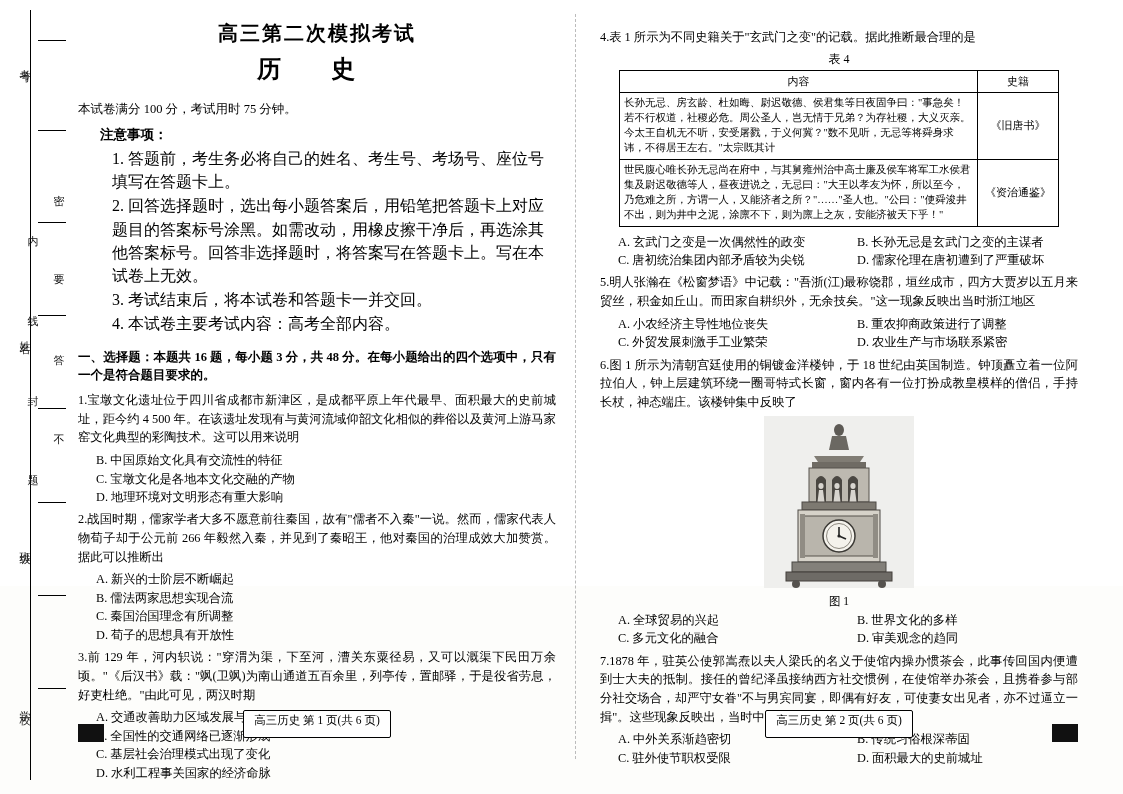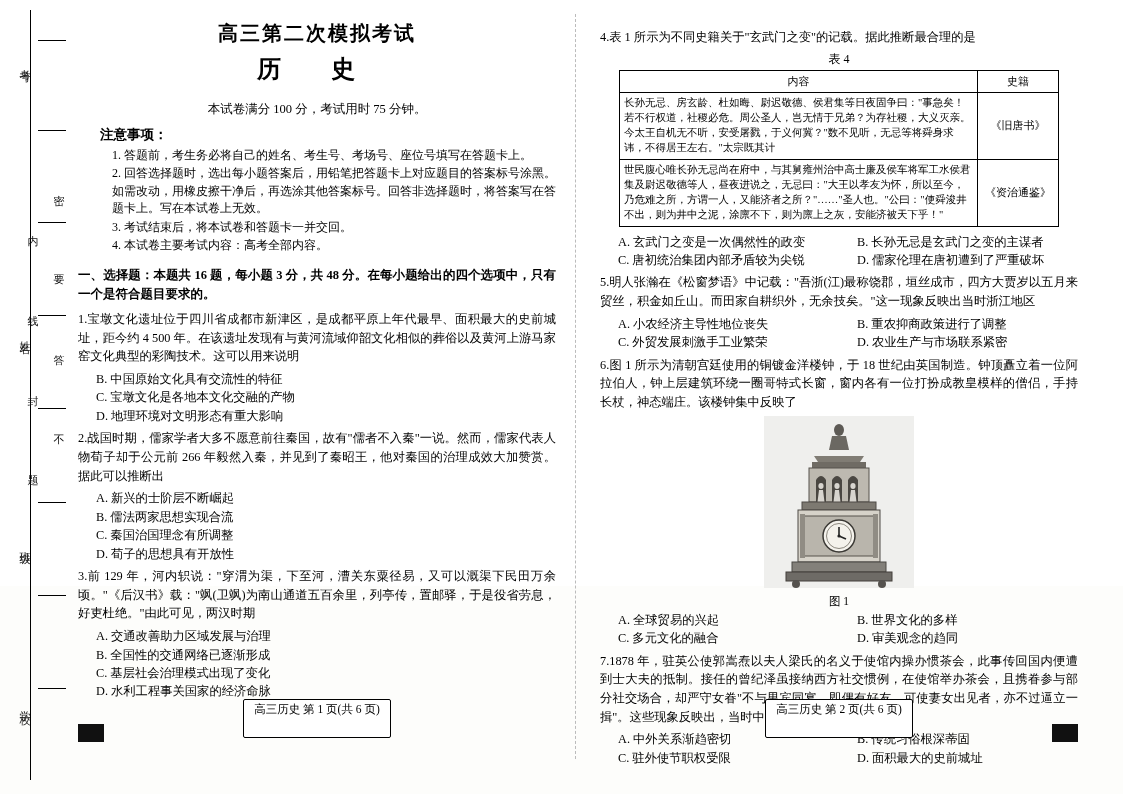--- a/index.html
+++ b/index.html
@@ -28,42 +28,42 @@
     font-size:11px;letter-spacing:4px;color:#111;
   }
   
   .col{position:absolute;top:14px;width:478px;height:740px;}
   .colL{left:78px;}
   .colR{left:600px;}
   .divider{position:absolute;left:575px;top:14px;height:745px;border-left:1px dashed #bbb;}
   
   .title-main{font-size:20px;font-weight:bold;text-align:center;letter-spacing:2px;margin:6px 0 2px;}
   .title-sub{font-size:24px;font-weight:bold;text-align:center;letter-spacing:22px;margin:6px 0 10px;}
-  .exam-meta{font-size:12.5px;text-align:center;margin:16px 0 8px;}
+  .exam-meta{font-size:12.5px;text-align:left;margin:16px 0 8px;}
   .notice-h{font-size:13.5px;font-weight:bold;margin:2px 0 3px 22px;}
-  .notice p{font-size:12px;line-height:1.45;margin:0 0 1px 0;padding-left:34px;text-indent:0;}
+  .notice p{font-size:16px;line-height:1.45;margin:0 0 1px 0;padding-left:34px;text-indent:0;}
   .sec-head{font-size:12.5px;font-weight:bold;line-height:1.5;margin:12px 0 6px 0;text-align:justify;}
   .q{font-size:12.3px;line-height:1.52;margin:0 0 4px 0;text-align:justify;}
   .q .stem{display:block;text-indent:0;}
   .opts{display:flex;flex-wrap:wrap;margin:1px 0 4px 0;}
   .opt{font-size:12.3px;line-height:1.5;width:100%;padding-left:18px;box-sizing:border-box;}
   .opt2{width:50%;}
   
   .tbl-cap{font-size:12px;text-align:center;margin:3px 0 2px;}
   table.src{border-collapse:collapse;width:440px;margin:0 auto;table-layout:fixed;}
   table.src th,table.src td{border:1px solid #000;font-size:10.5px;line-height:1.42;padding:3px 4px;vertical-align:middle;}
   table.src th{text-align:center;font-weight:normal;font-size:11px;}
   table.src td.srccol{text-align:center;width:72px;font-size:11px;}
   
   .fig{width:440px;margin:4px auto 2px;text-align:center;}
   .fig-cap{font-size:11.5px;text-align:center;margin-top:2px;}
   .clockbox{display:inline-block;}
   
   .footer{position:absolute;bottom:16px;width:478px;text-align:center;}
-  .foot-band{display:inline-block;border:1px solid #000;border-radius:2px;padding:2px 10px 20px;font-size:11.5px;background:#fff;}
+  .foot-band{display:inline-block;border:1px solid #000;border-radius:2px;padding:2px 10px 9px;font-size:11.5px;background:#fff;}
   .foot-mark{position:absolute;bottom:12px;left:0;width:60px;height:28px;}
   .corner{position:absolute;width:26px;height:18px;background:#111;}
 </style>
 </head>
 <body>
 
 <div class="page">
   <div class="sheet">
 
     <div class="binding">

